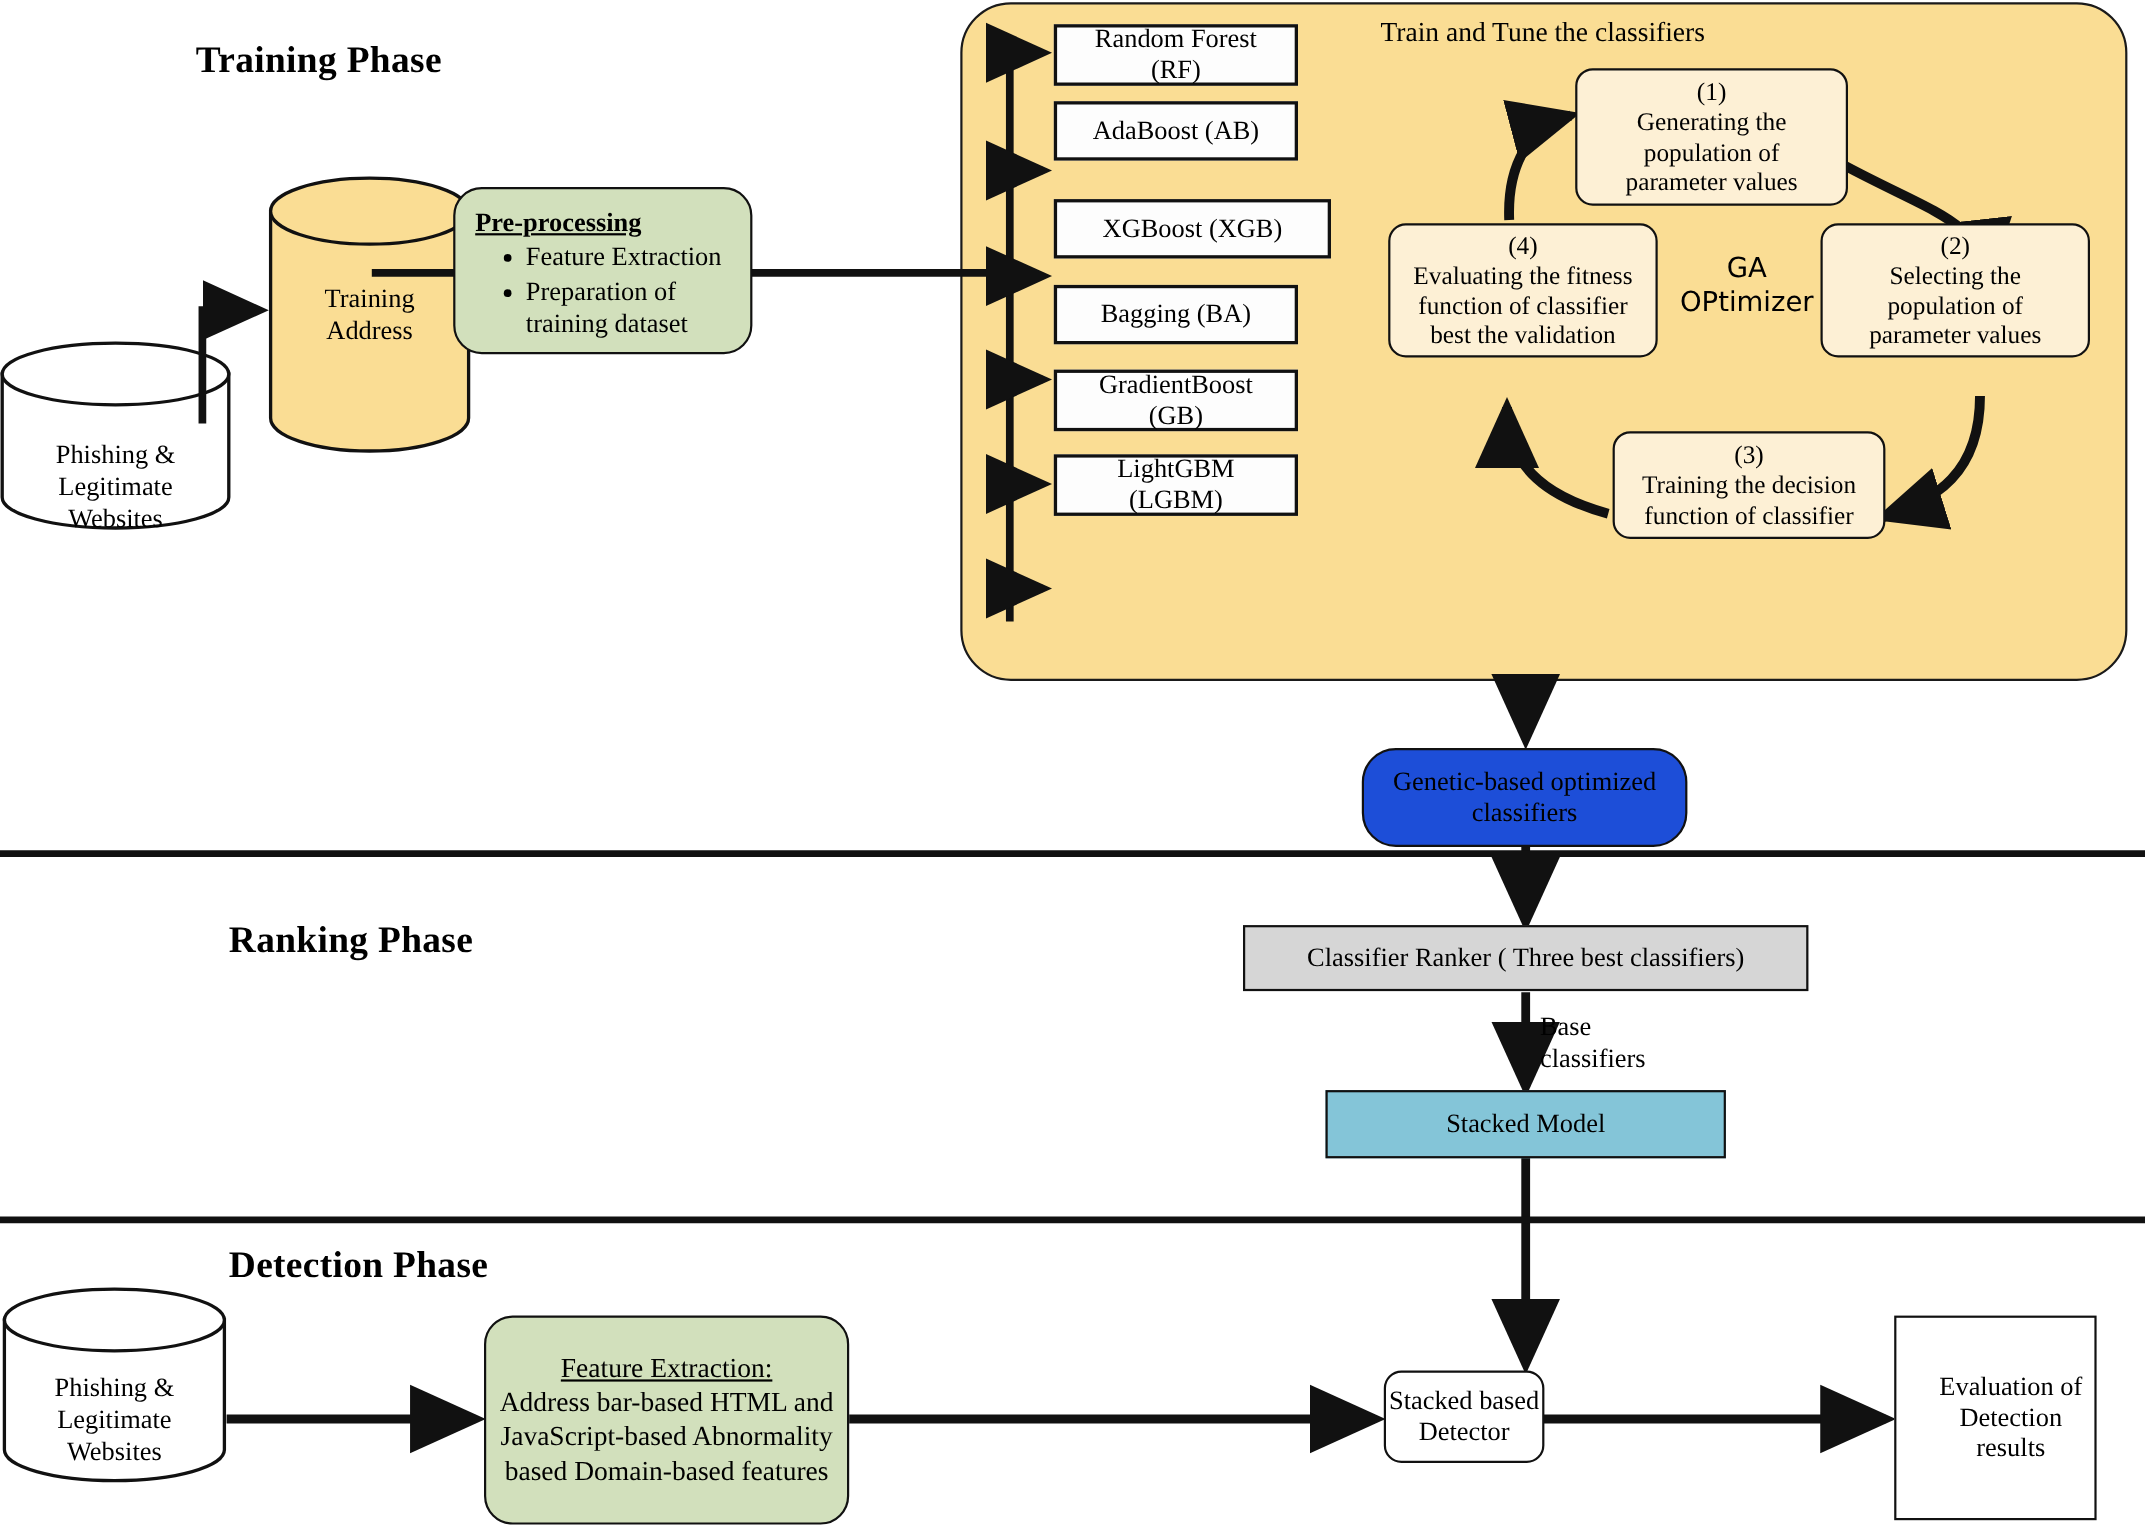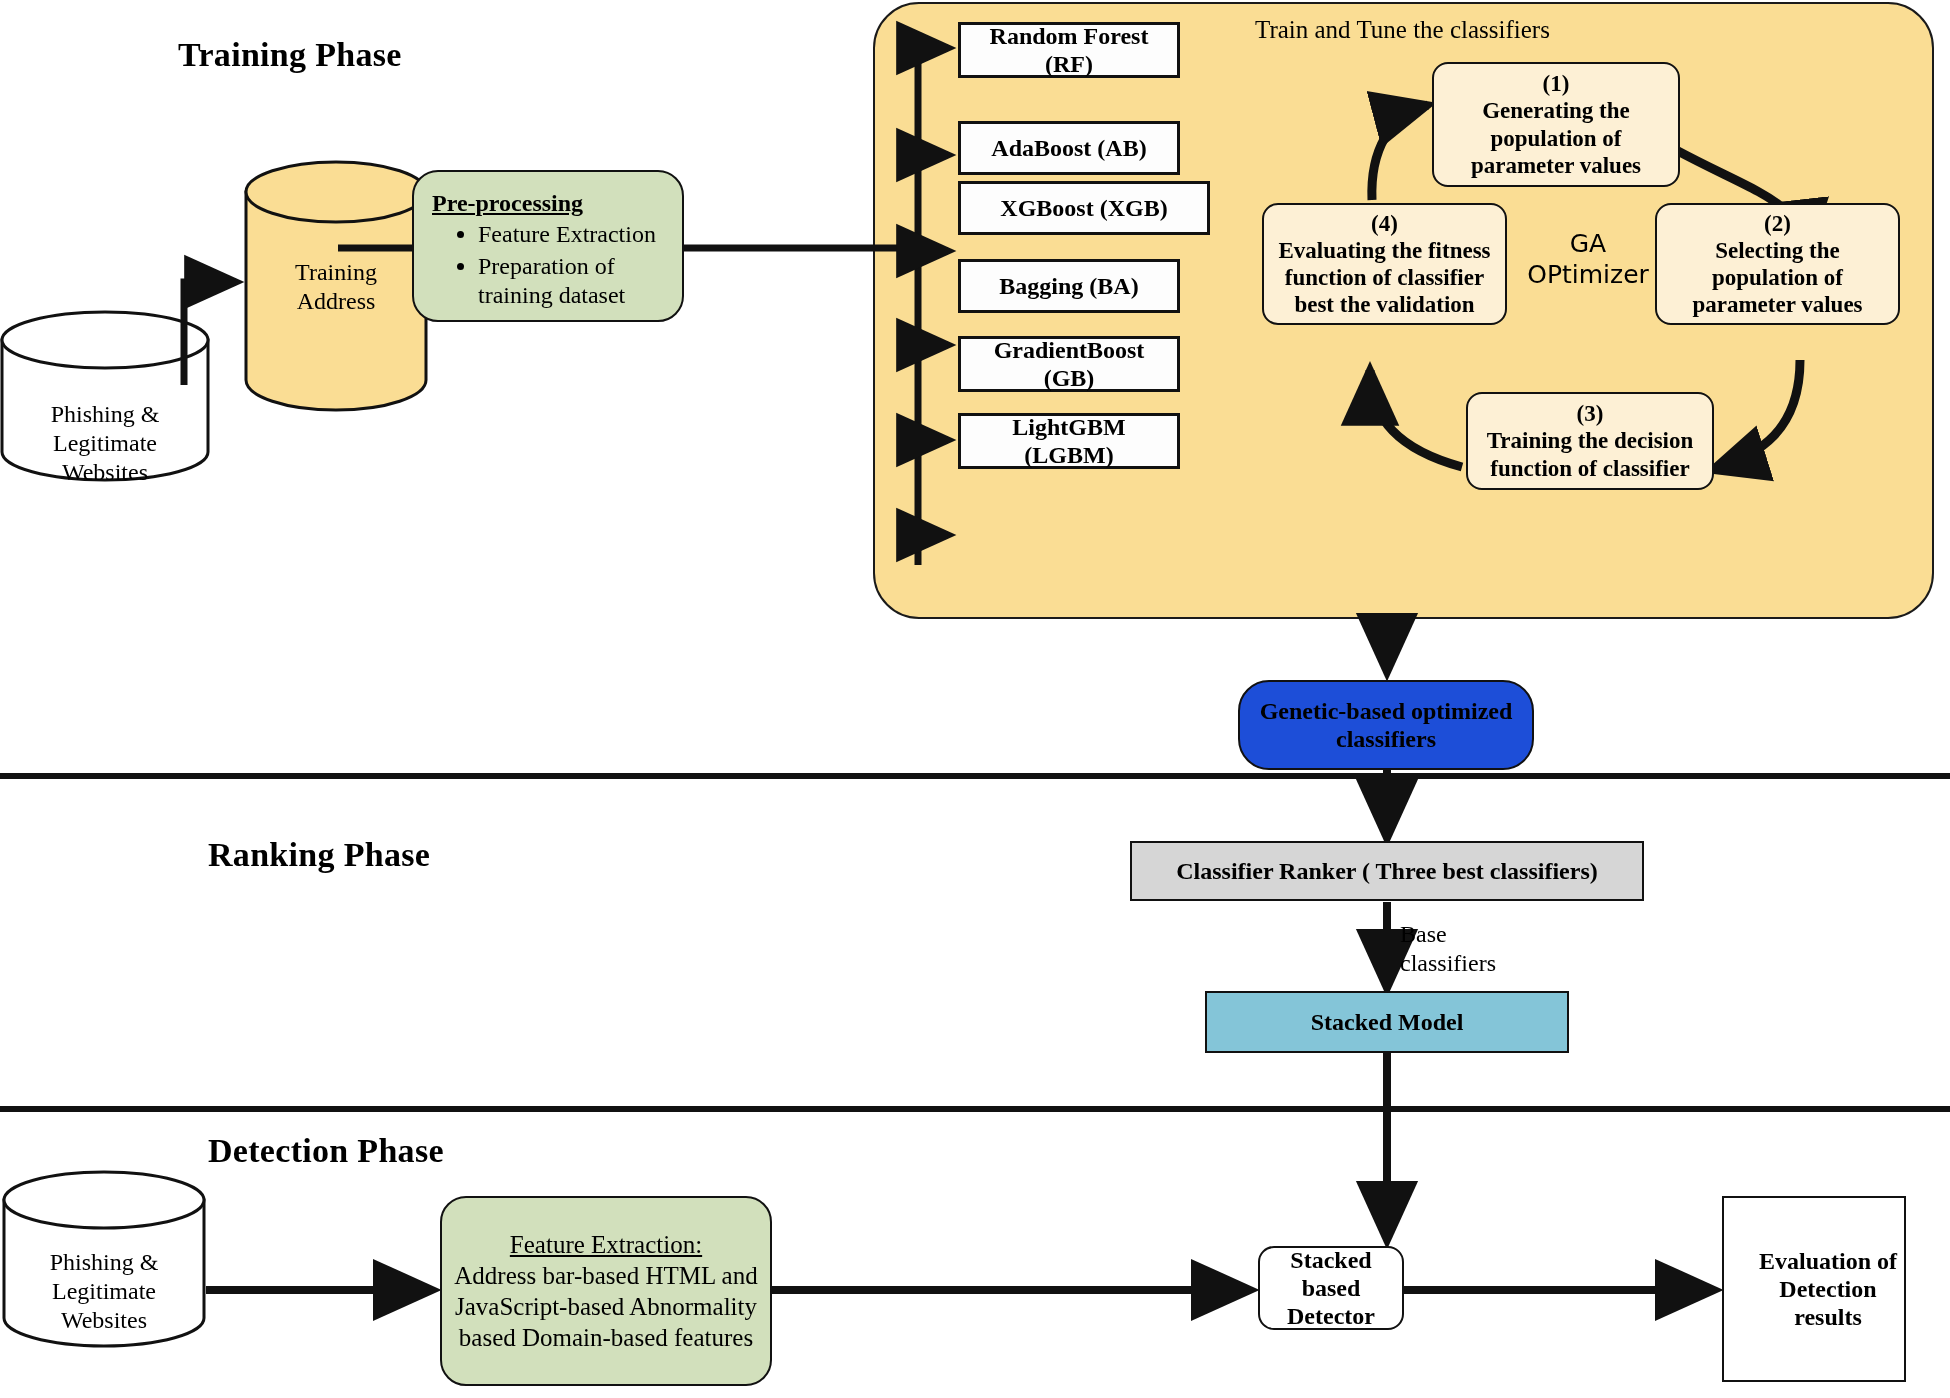--- a/index.html
+++ b/index.html
@@ -1,21 +1,21 @@
 <!DOCTYPE html>
 <html><head>
 <meta charset="utf-8">
 <style>
   html,body{margin:0;padding:0;background:#fff;}
   body{width:1950px;height:1398px;position:relative;overflow:hidden;
        font-family:"Liberation Serif","DejaVu Serif",serif;color:#000;}
   .stage{position:absolute;left:0;top:0;width:1950px;height:1398px;}
   svg.layer{position:absolute;left:0;top:0;width:1950px;height:1398px;pointer-events:none;}
   .node{position:absolute;box-sizing:border-box;display:flex;align-items:center;
-        justify-content:center;text-align:center;line-height:1.18;font-weight:bold;}
+        justify-content:center;text-align:center;line-height:1.18;}
   .phase-title{position:absolute;font-size:34px;font-weight:600;letter-spacing:.3px;}
   .yellow-panel{position:absolute;background:#fadd94;border:2px solid #1a1a1a;border-radius:46px;}
   .clf-box{background:#fdfdfd;border:3px solid #111;font-size:24px;}
   .ga-box{background:#fdf0d5;border:2.5px solid #111;border-radius:16px;font-size:23px;padding:4px 8px;}
   .green-box{background:#1d4ed8;border:2px solid #111;border-radius:31px;font-size:24px;}
   .gray-box{background:#d6d6d6;border:2px solid #111;font-size:24px;}
   .blue-box{background:#84c5d8;border:2px solid #111;font-size:24px;}
   .white-box{background:#fff;border:2.5px solid #111;font-size:24px;}
   .round-white{background:#fff;border:2.5px solid #111;border-radius:16px;font-size:24px;}
   .plain-label{position:absolute;font-size:24px;text-align:center;line-height:1.2;}
@@ -133,21 +133,21 @@
   </div>
 
   <div class="tt-label" style="left:1255px;top:16px;">Train and Tune the classifiers</div>
 
   <div class="node clf-box" style="left:958px;top:22px;width:222px;height:56px;">
     <div>
       <div>Random Forest</div>
       <div>(RF)</div>
     </div>
   </div>
-  <div class="node clf-box" style="left:958px;top:121px;width:222px;height:54px;">
+  <div class="node clf-box" style="left:958px;top:92px;width:222px;height:54px;">
     <div>AdaBoost (AB)</div>
   </div>
   <div class="node clf-box" style="left:958px;top:181px;width:252px;height:54px;">
     <div>XGBoost (XGB)</div>
   </div>
   <div class="node clf-box" style="left:958px;top:259px;width:222px;height:54px;">
     <div>Bagging (BA)</div>
   </div>
   <div class="node clf-box" style="left:958px;top:336px;width:222px;height:56px;">
     <div>

